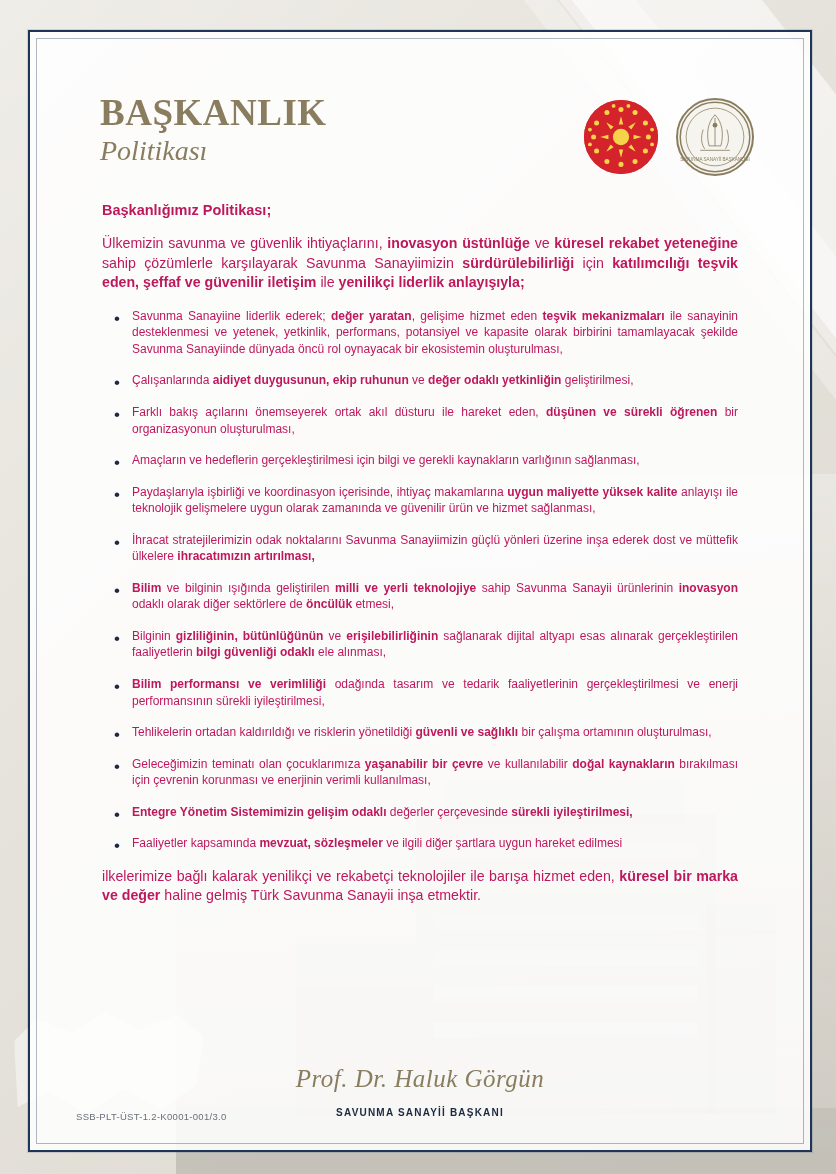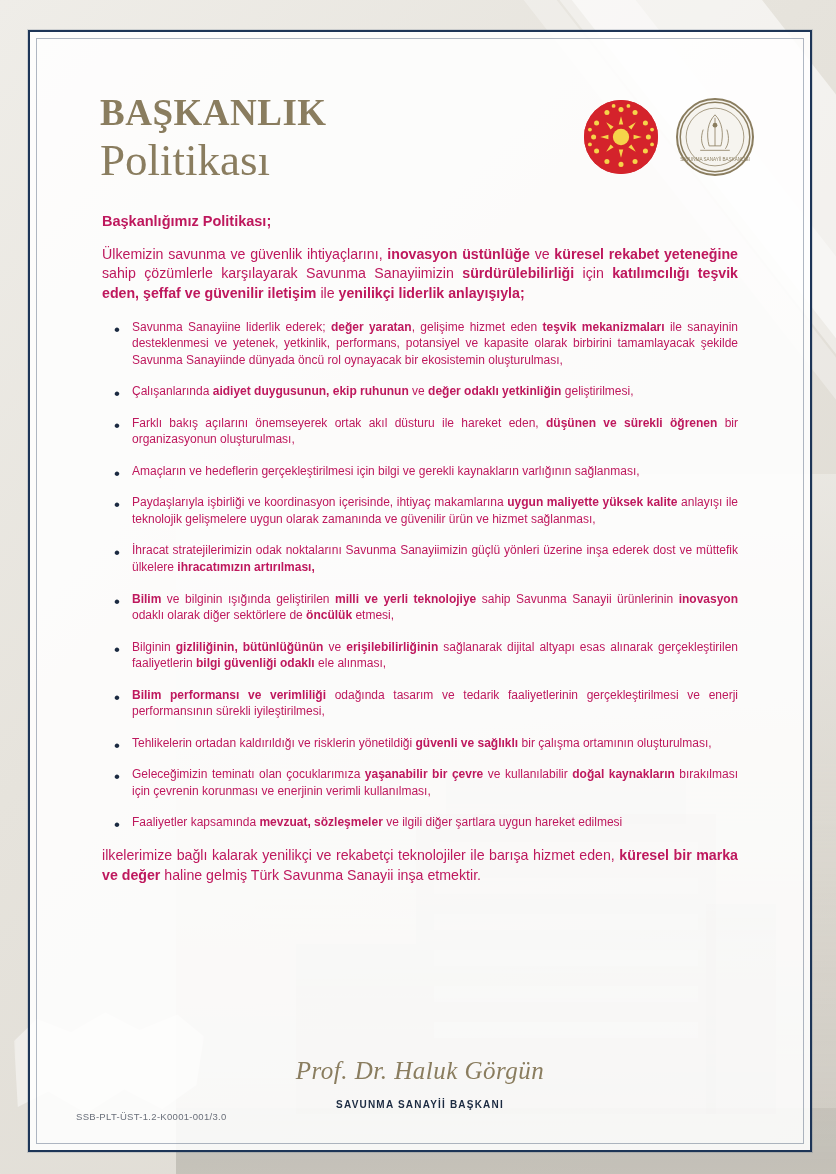--- a/index.html
+++ b/index.html
@@ -41,35 +41,35 @@
     position:absolute;left:28px;top:30px;width:780px;height:1118px;
     border:2px solid #1d3557;background:rgba(255,255,255,.86);
     box-shadow:0 0 0 1px rgba(29,53,87,.15);
   }
   .frame-inner{position:absolute;inset:6px;border:1px solid rgba(29,53,87,.35);pointer-events:none;}
   .content{position:absolute;inset:0;padding:40px 46px 0 46px;box-sizing:border-box;}
   
   .header{display:flex;align-items:flex-start;justify-content:space-between;}
   .title-block{padding-left:24px;padding-top:22px;}
   .t1{font-family:"Liberation Serif", serif;font-weight:bold;font-size:37px;letter-spacing:.5px;color:#8a7d5f;line-height:1;}
-  .t2{font-family:"Liberation Serif", serif;font-size:45px;color:#8a7d5f;line-height:1.15;margin-top:4px;}
+  .t2{font-family:"Liberation Serif", serif;font-style:italic;font-size:28px;color:#8a7d5f;line-height:1.15;margin-top:4px;}
   .emblems{display:flex;gap:18px;align-items:center;padding-top:26px;padding-right:10px;}
   .seal-tr{width:74px;height:74px;border-radius:50%;background:#d4232b;position:relative;}
   .seal-ssb{width:74px;height:74px;border-radius:50%;border:2px solid #8a7d5f;background:#f6f4ef;position:relative;}
   
   .doc{margin-top:26px;padding:0 26px 0 26px;color:#be185d;}
   .lead{font-weight:bold;font-size:14.5px;margin-bottom:16px;}
   p.para{font-size:14.2px;line-height:1.38;margin:0 0 15px 0;text-align:justify;}
   .bullets{margin:0;padding:0;list-style:none;}
   .bullets li{position:relative;padding-left:30px;margin-bottom:15px;font-size:12px;line-height:1.38;text-align:justify;}
   .bullets li:before{content:"\2022";position:absolute;left:12px;top:-1px;font-size:17px;color:#1b2a41;}
   b{font-weight:bold;}
   .closing{font-size:14.2px;line-height:1.38;margin-top:0;text-align:justify;}
   
-  .sign{position:absolute;left:0;right:0;bottom:40px;text-align:center;}
+  .sign{position:absolute;left:0;right:0;bottom:32px;text-align:center;}
   .sign-name{font-family:"Liberation Serif", serif;font-style:italic;font-size:25px;color:#8a7d5f;letter-spacing:.5px;}
   .sign-role{font-size:10px;letter-spacing:1.2px;color:#1b2a41;font-weight:bold;margin-top:14px;}
   .docnum{position:absolute;left:46px;bottom:28px;font-size:9.5px;color:#6a6f7a;letter-spacing:.3px;}
 </style>
 </head>
 <body>
 
 <div class="bg-wrap">
   <div class="bg-base"></div>
   <div class="bg-photo">
@@ -173,20 +173,21 @@
           <li>Çalışanlarında <b>aidiyet duygusunun, ekip ruhunun</b> ve <b>değer odaklı yetkinliğin</b> geliştirilmesi,</li>
           <li>Farklı bakış açılarını önemseyerek ortak akıl düsturu ile hareket eden, <b>düşünen ve sürekli öğrenen</b> bir organizasyonun oluşturulması,</li>
           <li>Amaçların ve hedeflerin gerçekleştirilmesi için bilgi ve gerekli kaynakların varlığının sağlanması,</li>
           <li>Paydaşlarıyla işbirliği ve koordinasyon içerisinde, ihtiyaç makamlarına <b>uygun maliyette yüksek kalite</b> anlayışı ile teknolojik gelişmelere uygun olarak zamanında ve güvenilir ürün ve hizmet sağlanması,</li>
           <li>İhracat stratejilerimizin odak noktalarını Savunma Sanayiimizin güçlü yönleri üzerine inşa ederek dost ve müttefik ülkelere <b>ihracatımızın artırılması,</b></li>
           <li><b>Bilim</b> ve bilginin ışığında geliştirilen <b>milli ve yerli teknolojiye</b> sahip Savunma Sanayii ürünlerinin <b>inovasyon</b> odaklı olarak diğer sektörlere de <b>öncülük</b> etmesi,</li>
           <li>Bilginin <b>gizliliğinin, bütünlüğünün</b> ve <b>erişilebilirliğinin</b> sağlanarak dijital altyapı esas alınarak gerçekleştirilen faaliyetlerin <b>bilgi güvenliği odaklı</b> ele alınması,</li>
           <li><b>Bilim performansı ve verimliliği</b> odağında tasarım ve tedarik faaliyetlerinin gerçekleştirilmesi ve enerji performansının sürekli iyileştirilmesi,</li>
           <li>Tehlikelerin ortadan kaldırıldığı ve risklerin yönetildiği <b>güvenli ve sağlıklı</b> bir çalışma ortamının oluşturulması,</li>
           <li>Geleceğimizin teminatı olan çocuklarımıza <b>yaşanabilir bir çevre</b> ve kullanılabilir <b>doğal kaynakların</b> bırakılması için çevrenin korunması ve enerjinin verimli kullanılması,</li>
+          <li><b>Entegre Yönetim Sistemimizin gelişim odaklı</b> değerler çerçevesinde <b>sürekli iyileştirilmesi,</b></li>
           <li>Faaliyetler kapsamında <b>mevzuat, sözleşmeler</b> ve ilgili diğer şartlara uygun hareket edilmesi</li>
         </ul>
       <p class="closing">ilkelerimize bağlı kalarak yenilikçi ve rekabetçi teknolojiler ile barışa hizmet eden, <b>küresel bir marka ve değer</b> haline gelmiş Türk Savunma Sanayii inşa etmektir.</p>
     </div>
 
     <div class="sign">
       <div class="sign-name">Prof. Dr. Haluk Görgün</div>
       <div class="sign-role">SAVUNMA SANAYİİ BAŞKANI</div>
     </div>
   </div>

